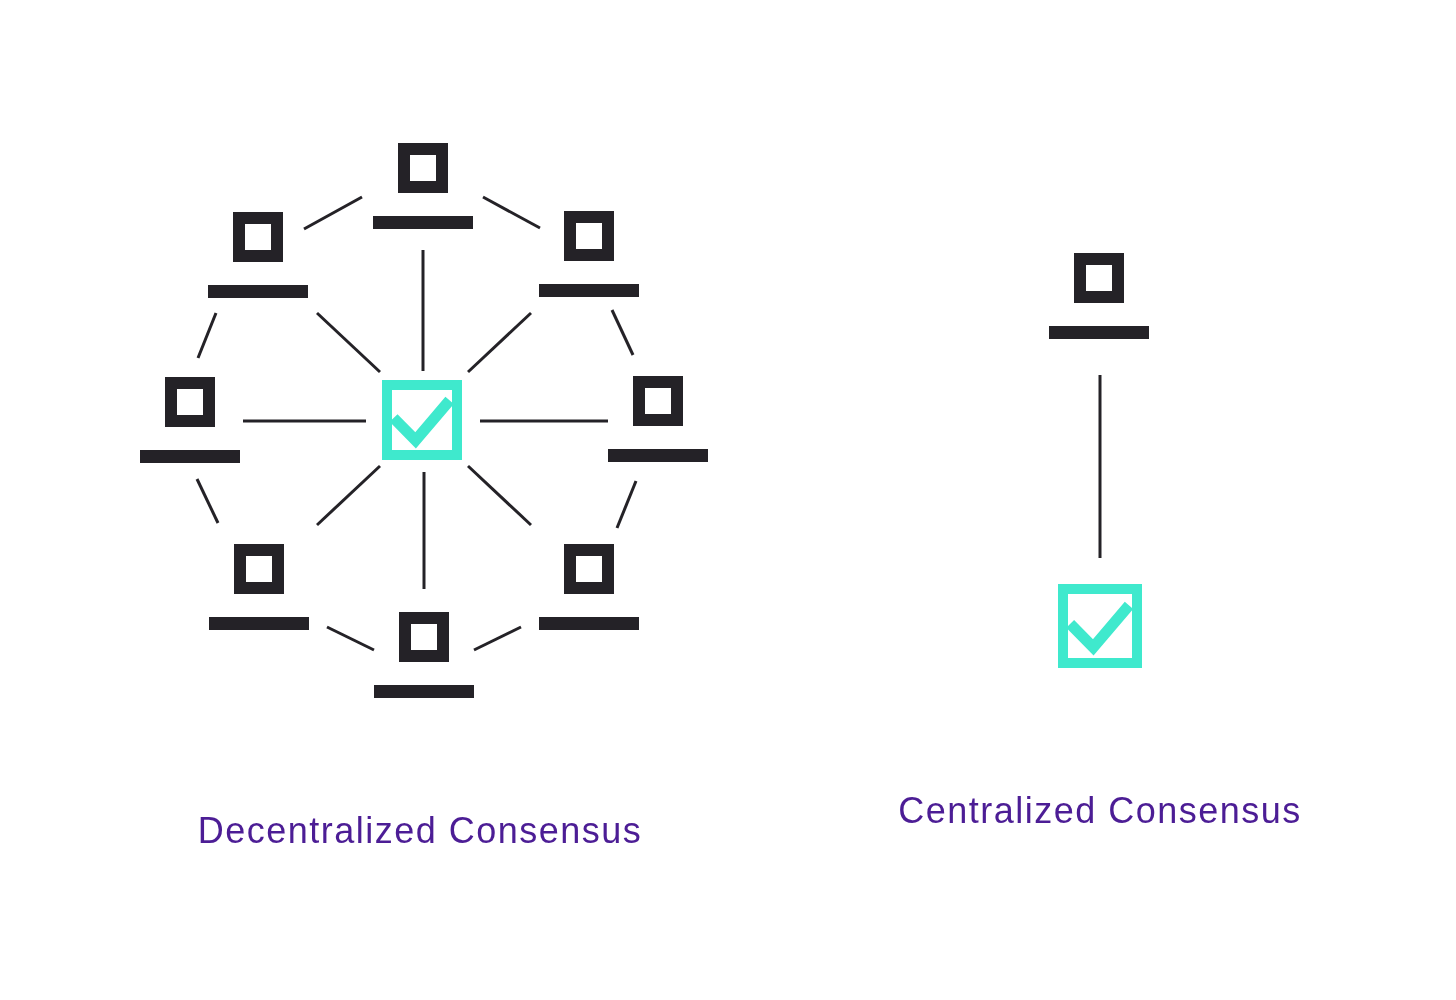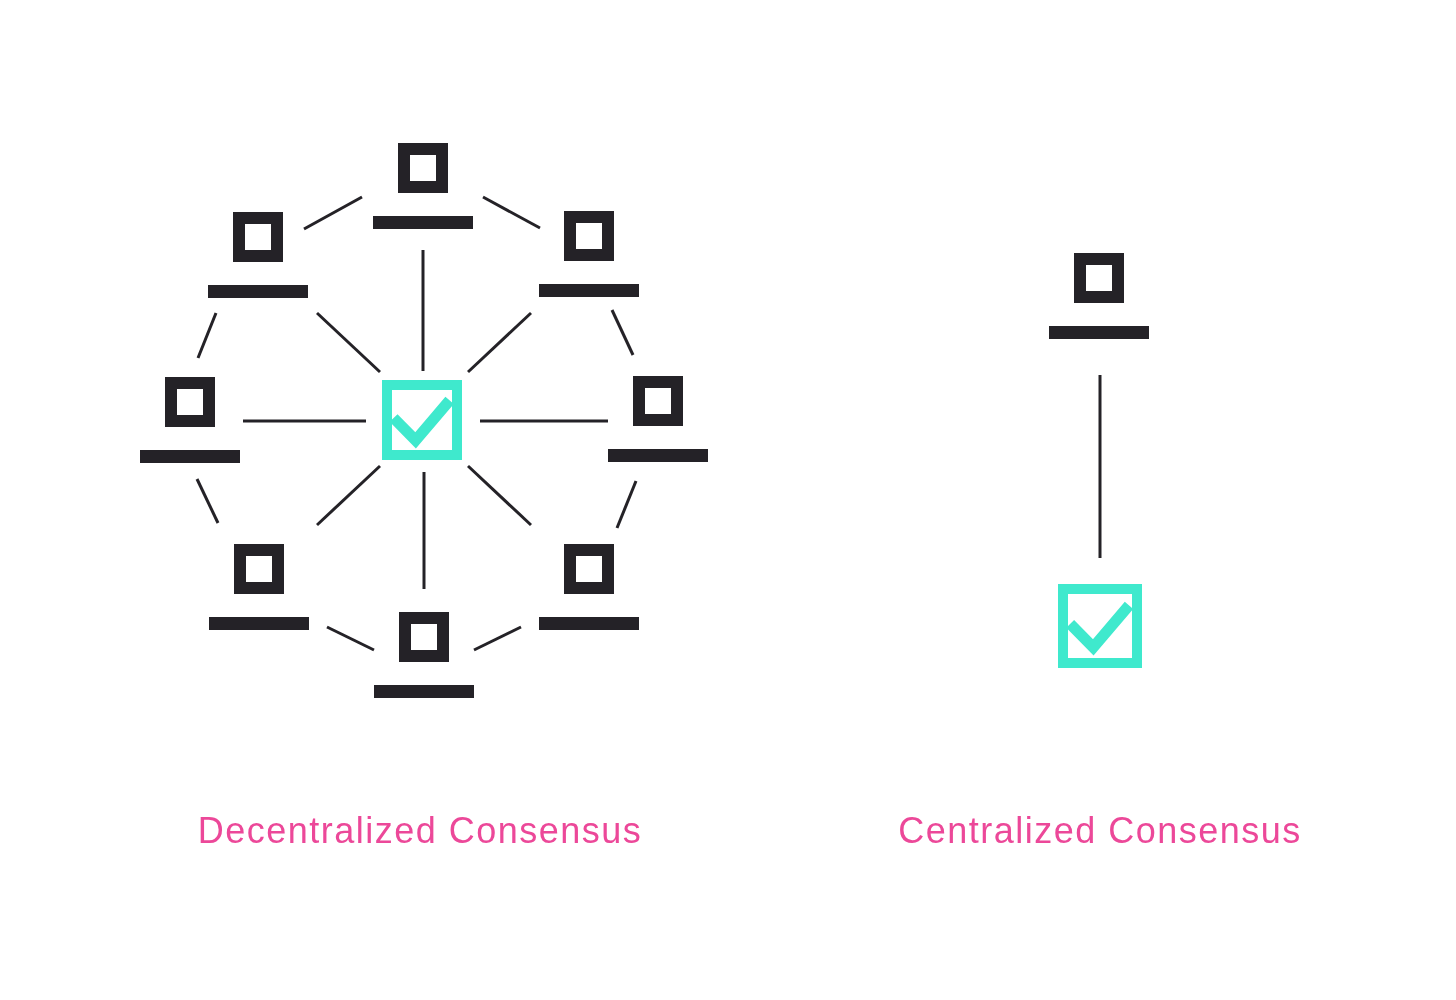--- a/index.html
+++ b/index.html
@@ -11,24 +11,24 @@
   }
   .canvas { position: relative; width: 1456px; height: 1000px; }
   #scene { position: absolute; left: 0; top: 0; }
   .caption {
     position: absolute;
     transform: translateX(-50%);
     white-space: nowrap;
     font-size: 36px;
     font-weight: 400;
     letter-spacing: 1.5px;
-    color: #ec4899;
+    color: #4c1d95;
   }
   #label-left  { left: 420px;  top: 810px; }
-  #label-right { left: 1100px; top: 810px; }
+  #label-right { left: 1100px; top: 790px; }
 </style>
 </head>
 <body>
 
 <div class="canvas">
   <svg id="scene" width="1456" height="1000" viewBox="0 0 1456 1000">
       <line x1="423" y1="250" x2="423" y2="371" stroke="#242227" stroke-width="3"></line>
       <line x1="531" y1="313" x2="468" y2="372" stroke="#242227" stroke-width="3"></line>
       <line x1="608" y1="421" x2="480" y2="421" stroke="#242227" stroke-width="3"></line>
       <line x1="531" y1="525" x2="468" y2="466" stroke="#242227" stroke-width="3"></line>

